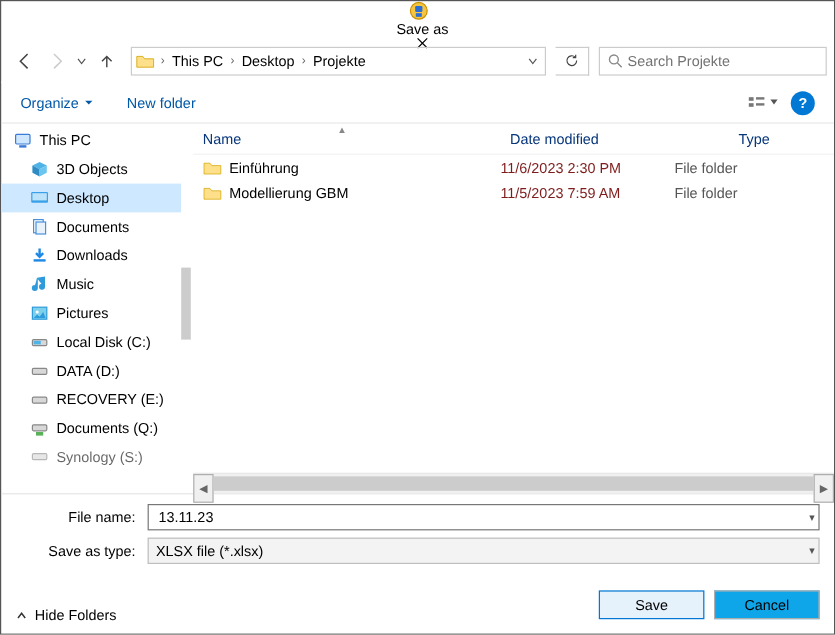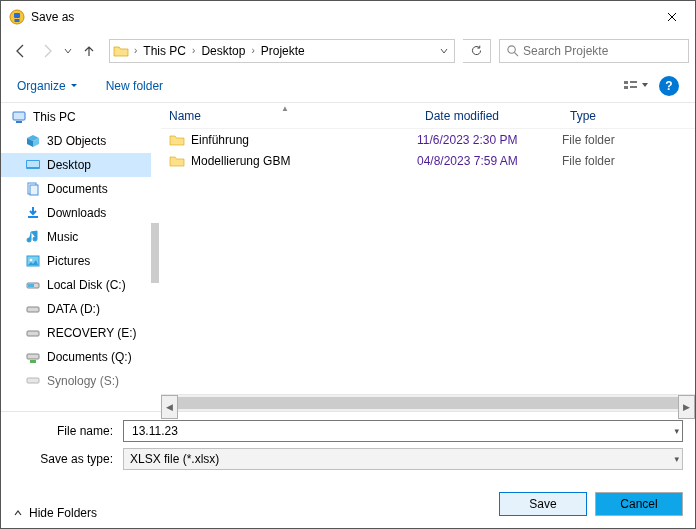--- a/index.html
+++ b/index.html
@@ -1,18 +1,18 @@
 <!DOCTYPE html>
 <html><head>
 <meta charset="utf-8">
 <style>
   * { box-sizing: border-box; }
   body { margin:0; font-family: "Segoe UI", Tahoma, sans-serif; font-size:12px; color:#000; background:#fff; }
   .window { width:696px; height:529px; border:1px solid #555; display:flex; flex-direction:column; position:relative; background:#fff;}
-  .titlebar { height:32px; display:flex; align-items:center; padding:0 0 0 8px; }
+  .titlebar { height:32px; display:flex; align-items:center; padding:0 0 0 8px;flex-direction:column; }
   .title-icon { width:16px; height:16px; margin-right:6px; }
   .title-text { flex:1; font-size:12px; }
   .close-btn { width:46px; height:30px; display:flex; align-items:center; justify-content:center; cursor:default;}
   .navbar { height:36px; border-bottom:1px solid #fff; display:flex; align-items:center; padding:0 6px 0 8px; gap:2px;}
   .nav-arrow { width:24px; height:24px; display:flex; align-items:center; justify-content:center; color:#555;}
   .nav-arrow.disabled { color:#bbb; }
   .address { flex:1; height:24px; border:1px solid #ccc; display:flex; align-items:center; margin:0 6px; position:relative;}
   .addr-icon { width:22px; display:flex; align-items:center; justify-content:center;}
   .crumb { padding:0 4px; height:22px; display:flex; align-items:center;}
   .crumb-sep { padding:0 2px; color:#666; font-size:10px;}
@@ -34,26 +34,26 @@
   .tree-item.sel { background:#cde8ff;}
   .tree-item.child { padding-left:24px;}
   .tree-item .ticon { width:16px; height:16px; flex:0 0 16px;}
   .vsplit { width:10px; background:transparent; position:relative;}
   .vsplit .thumb { position:absolute; left:0; right:2px; top:120px; height:60px; background:#ccc;}
   .listarea { flex:1; display:flex; flex-direction:column; min-width:0;}
   .cols { height:26px; display:flex; align-items:center; color:#06357a; font-size:12px; border-bottom:1px solid #f2f2f2;}
   .col { padding:0 8px;}
   .col.name { width:256px; position:relative;}
   .col.date { width:145px;}
-  .col.type { flex:1;}
+  .col.type { flex:1;text-align:center;}
   .sort-arrow { position:absolute; left:120px; top:-5px; color:#888; font-size:8px;}
   .rows { flex:1; overflow:hidden;}
   .row { height:21px; display:flex; align-items:center; font-size:12px;}
   .cell.name { width:256px; display:flex; align-items:center; gap:6px; padding-left:8px;}
-  .cell.date { width:145px; color:#4c1d95;}
+  .cell.date { width:145px; color:#7f1d1d;}
   .cell.type { flex:1; color:#555;}
   .hscroll { height:17px; background:#f0f0f0; position:relative; border-top:1px solid #e8e8e8;}
   .hscroll .btn { position:absolute; top:0; bottom:0; width:17px; background:#f0f0f0; display:flex; align-items:center; justify-content:center; color:#666; font-size:9px;}
   .hscroll .btn.l { left:0;} .hscroll .btn.r { right:0;}
   .hscroll .thumb { position:absolute; left:17px; right:17px; top:2px; bottom:2px; background:#ccc;}
   .fields { padding:8px 12px 4px 12px;}
   .frow { display:flex; align-items:center; margin-bottom:6px;}
   .flabel { width:110px; text-align:right; padding-right:10px; font-size:12px;}
   .finput { flex:1; height:22px; border:1px solid #777; padding:0 6px; font-size:12px; font-family:inherit; display:flex; align-items:center; position:relative; background:#fff;}
   .finput.light { border:1px solid #bfbfbf; background:#f3f3f3;}
@@ -307,21 +307,21 @@
         </div>
         <div class="row">
           <div class="cell name">
             <span>
                 <svg width="16" height="16" viewBox="0 0 16 16">
                   <path d="M1 4 h5 l1.5 2 H15 v7 H1 z" fill="#ffe08a" stroke="#d4a400" stroke-width="0.6"></path>
                 </svg>
               </span>
             <span>Modellierung GBM</span>
           </div>
-          <div class="cell date">04/8/2023 7:59 AM</div>
+          <div class="cell date">11/5/2023 7:59 AM</div>
           <div class="cell type">File folder</div>
         </div>
       </div>
       <div class="hscroll">
         <div class="btn l">◀</div>
         <div class="thumb"></div>
         <div class="btn r">▶</div>
       </div>
     </div>
   </div>

